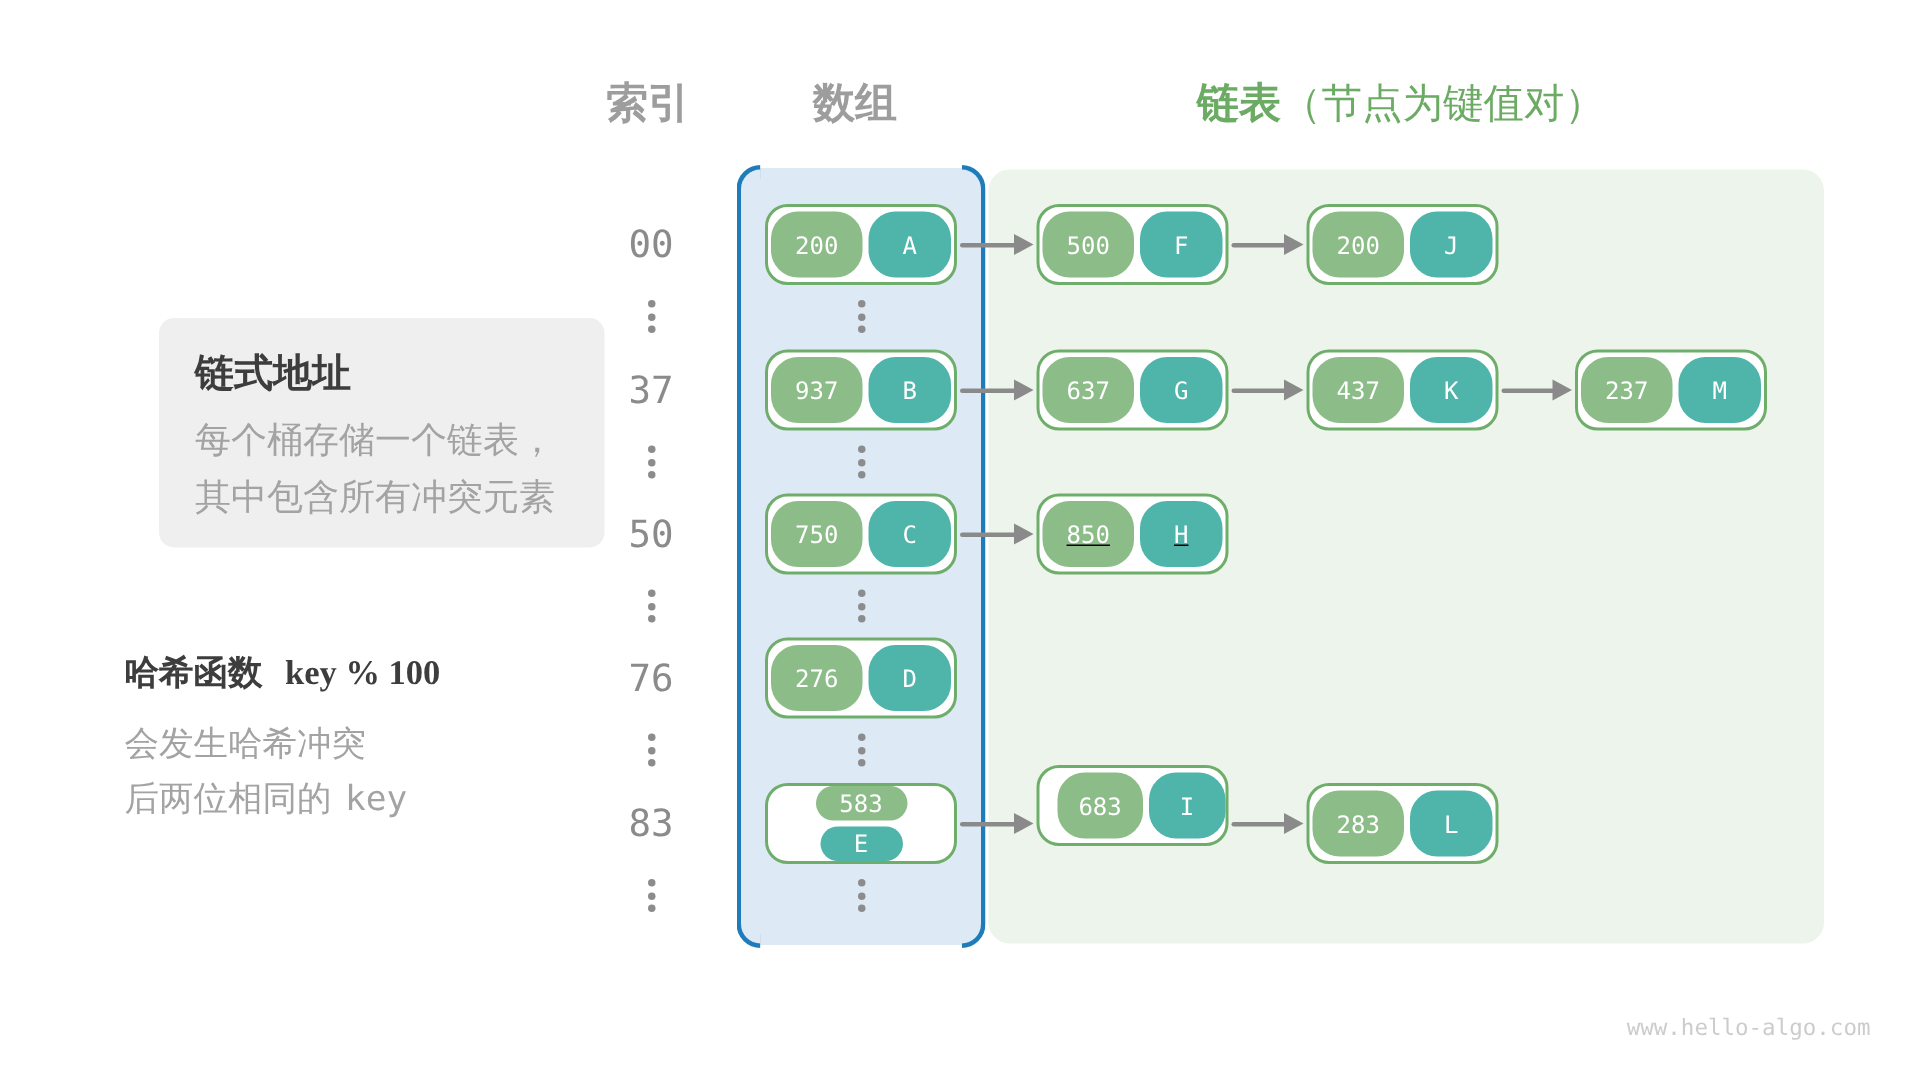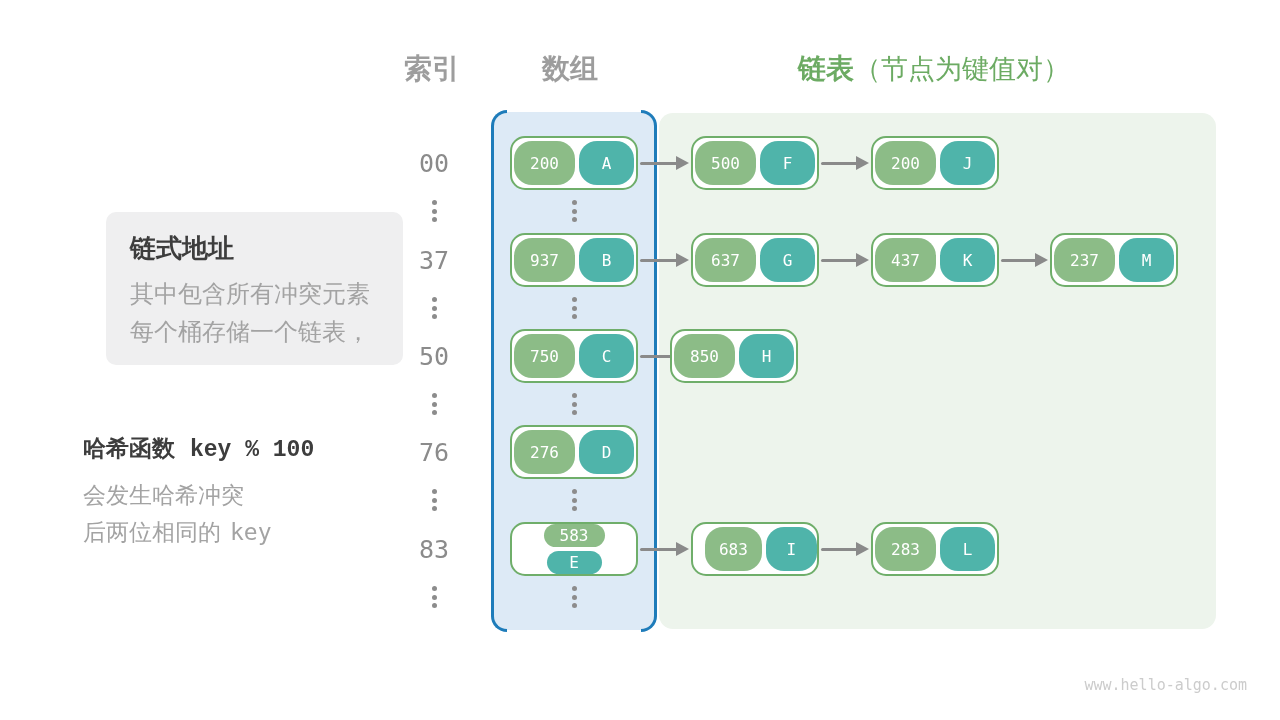--- a/index.html
+++ b/index.html
@@ -101,21 +101,21 @@
     position: absolute;
     left: 83px; top: 433px;
     white-space: nowrap;
   }
   .hash-note .title-row {
     font-size: 23px;
     font-weight: 700;
     color: var(--dark-text, #3d3d3d);
   }
   .hash-note .title-row .code {
-    font-family: Liberation Mono, monospace;
+    font-family: Liberation Serif, serif;
     margin-left: 15px;
   }
   .hash-note .body {
     margin-top: 13px;
     font-size: 23px;
     line-height: 37px;
     color: #a3a3a3;
   }
   .hash-note .body .code {
     font-family: "DejaVu Sans Mono", monospace;
@@ -211,22 +211,22 @@
 
   <div class="col-hdr" style="left:432px">索引</div>
   <div class="col-hdr" style="left:570px">数组</div>
   <div class="list-hdr">
     <span class="strong">链表</span><span class="note">（节点为键值对）</span>
   </div>
 
   <div class="note-box">
     <div class="title">链式地址</div>
     <div class="body">
+      <div>每个桶存储一个链表，</div>
       <div>其中包含所有冲突元素</div>
-      <div>每个桶存储一个链表，</div>
     </div>
   </div>
 
   <div class="hash-note">
     <div class="title-row">
       <span>哈希函数</span><span class="code">key % 100</span>
     </div>
     <div class="body">
       <div>会发生哈希冲突</div>
       <div>
@@ -270,36 +270,36 @@
       <div class="kv-node" style="left: 1050px; top: 233px;">
         <div class="pill key">237</div>
         <div class="pill val">M</div>
       </div>
       <div class="idx-label" style="left: 434px; top: 356px;">50</div>
       <div class="kv-node" style="left: 510px; top: 329px;">
         <div class="pill key">750</div>
         <div class="pill val">C</div>
       </div>
       <div class="arrow" style="left: 640px; top: 348px; width: 49px;"></div>
-      <div class="kv-node" style="left: 670px; top: 329px;">
+      <div class="kv-node" style="left: 691px; top: 329px; text-decoration: underline;">
         <div class="pill key">850</div>
         <div class="pill val">H</div>
       </div>
       <div class="idx-label" style="left: 434px; top: 452px;">76</div>
       <div class="kv-node" style="left: 510px; top: 425px;">
         <div class="pill key">276</div>
         <div class="pill val">D</div>
       </div>
       <div class="idx-label" style="left: 434px; top: 549px;">83</div>
       <div class="kv-node" style="left: 510px; top: 522px; flex-direction: column;">
         <div class="pill key">583</div>
         <div class="pill val">E</div>
       </div>
       <div class="arrow" style="left: 640px; top: 541px; width: 49px;"></div>
-      <div class="kv-node" style="left: 691px; top: 522px; padding-left: 12px;">
+      <div class="kv-node" style="left: 691px; top: 510px; padding-left: 12px;">
         <div class="pill key">683</div>
         <div class="pill val">I</div>
       </div>
       <div class="arrow" style="left: 821px; top: 541px; width: 48px;"></div>
       <div class="kv-node" style="left: 871px; top: 522px;">
         <div class="pill key">283</div>
         <div class="pill val">L</div>
       </div>
       <div class="dots" style="left: 431.5px; top: 200px;">
         <div class="dot"></div>

